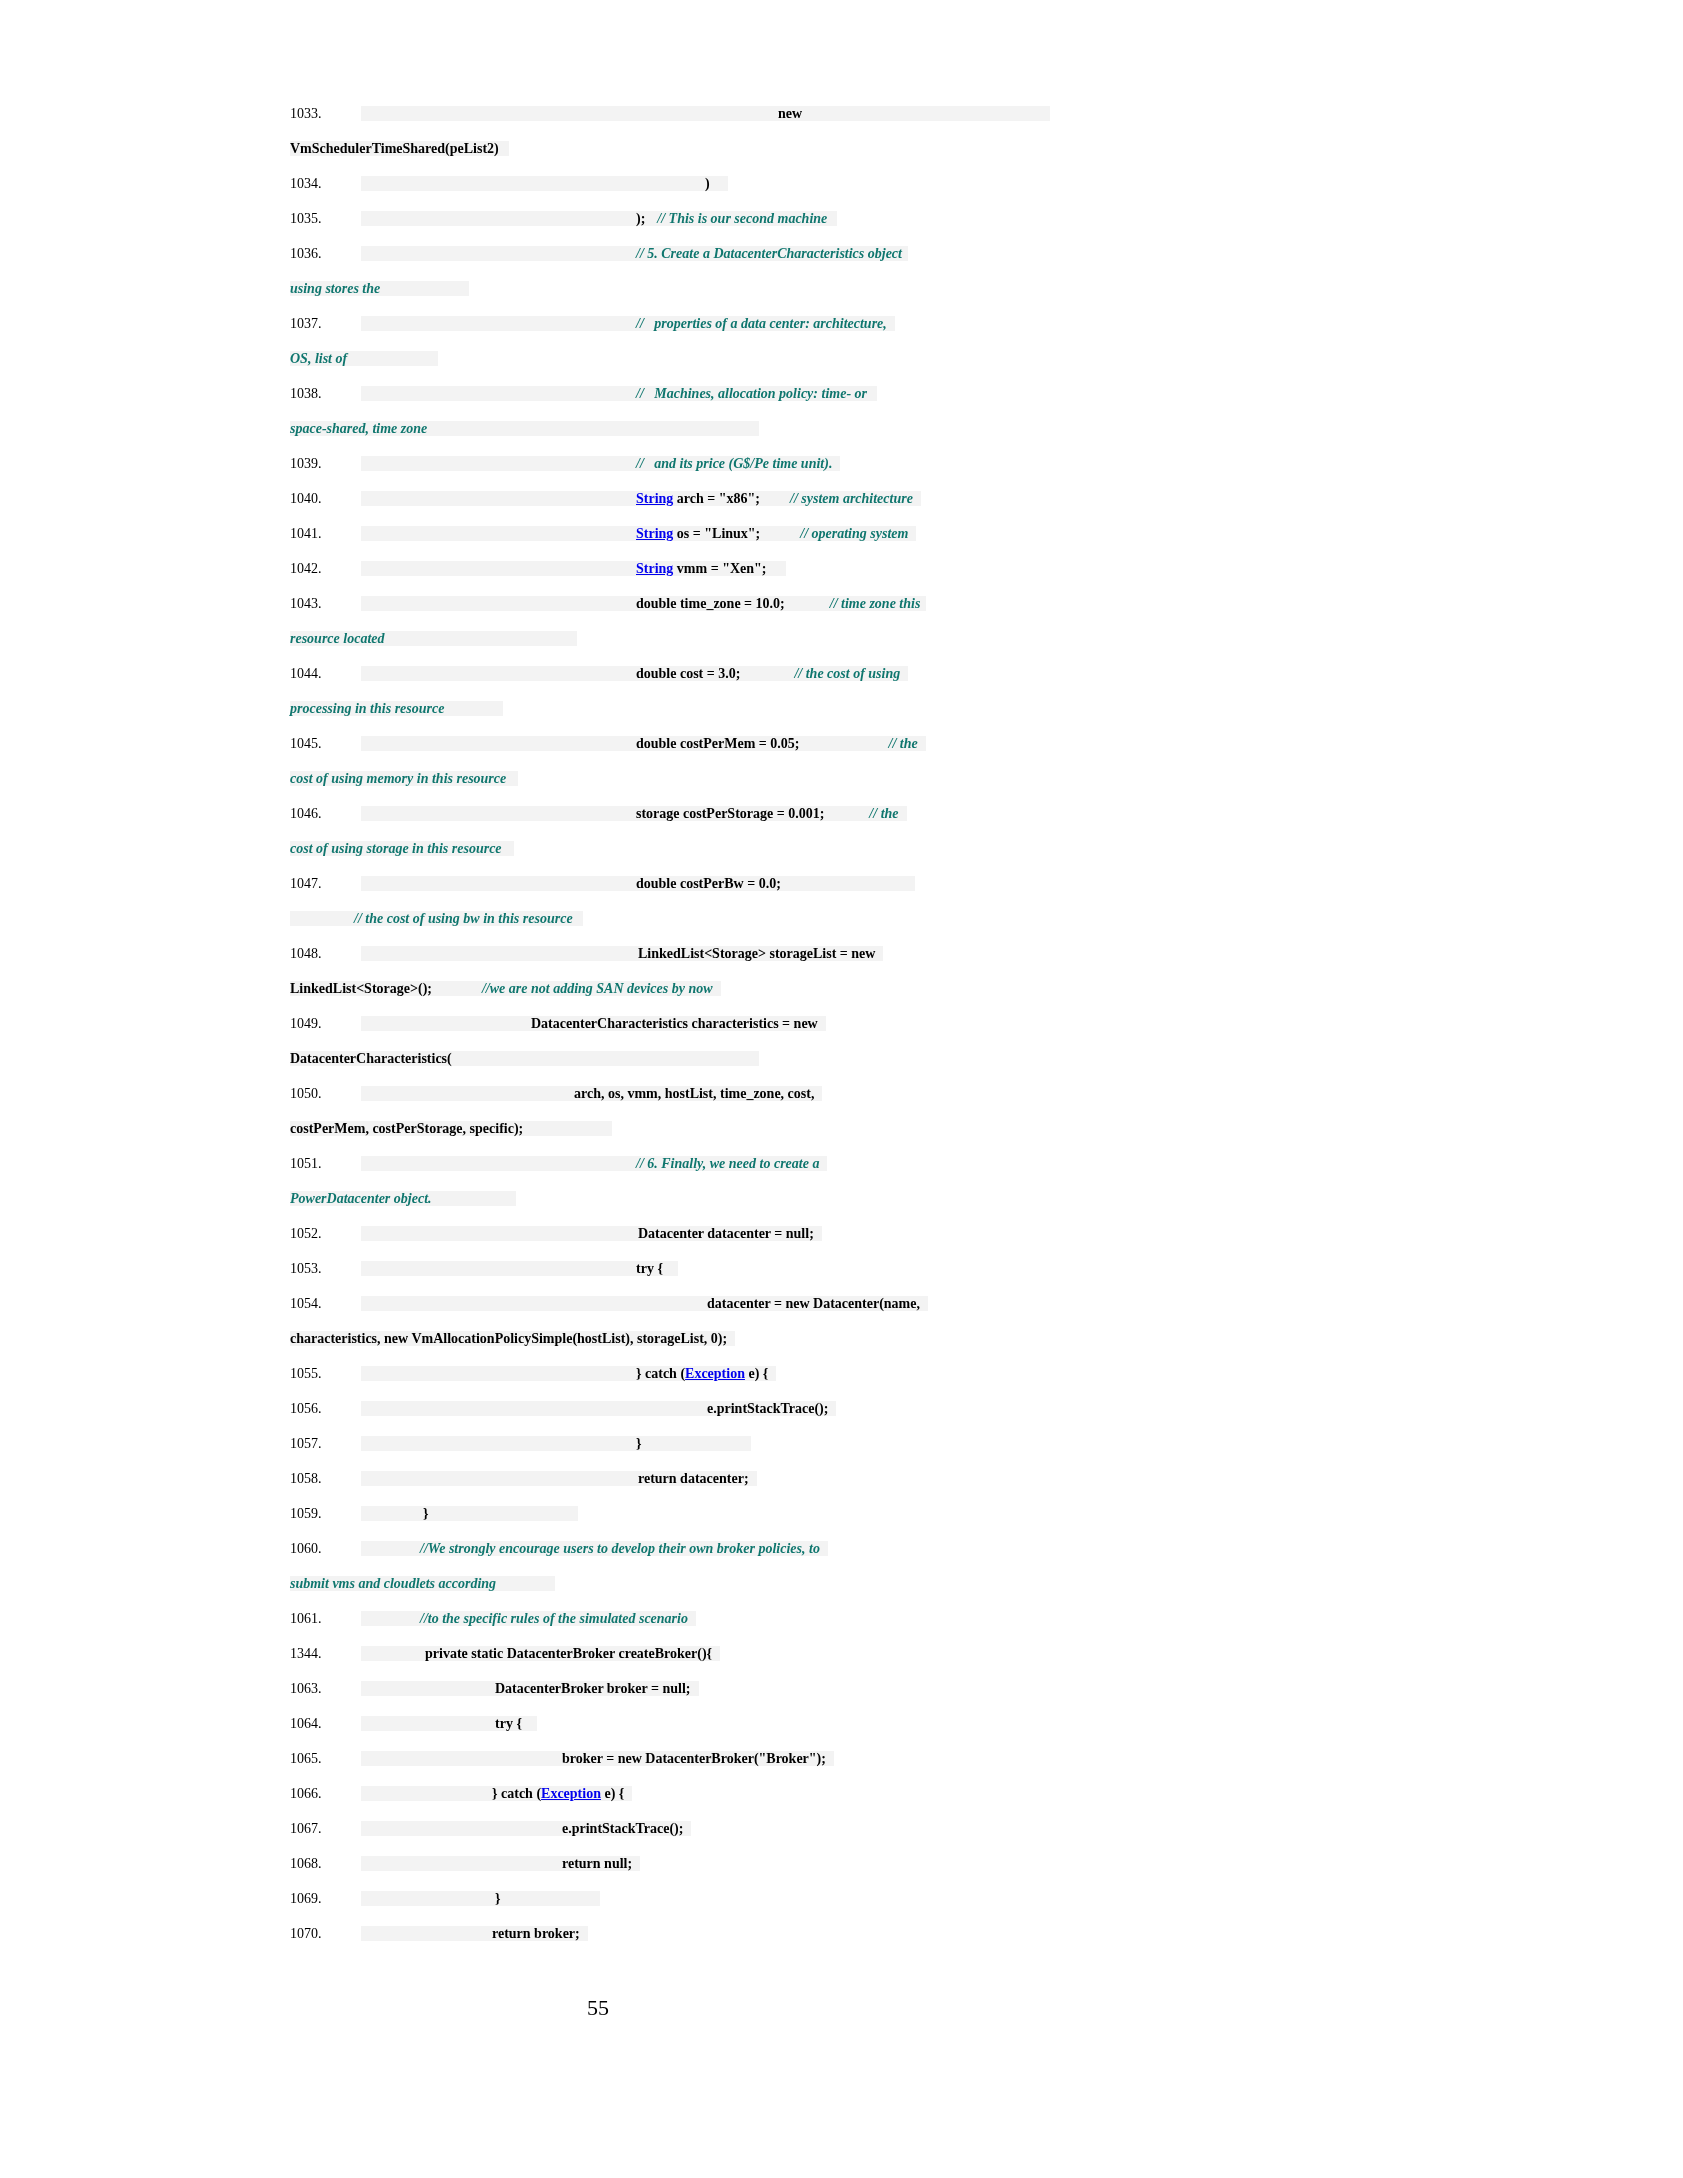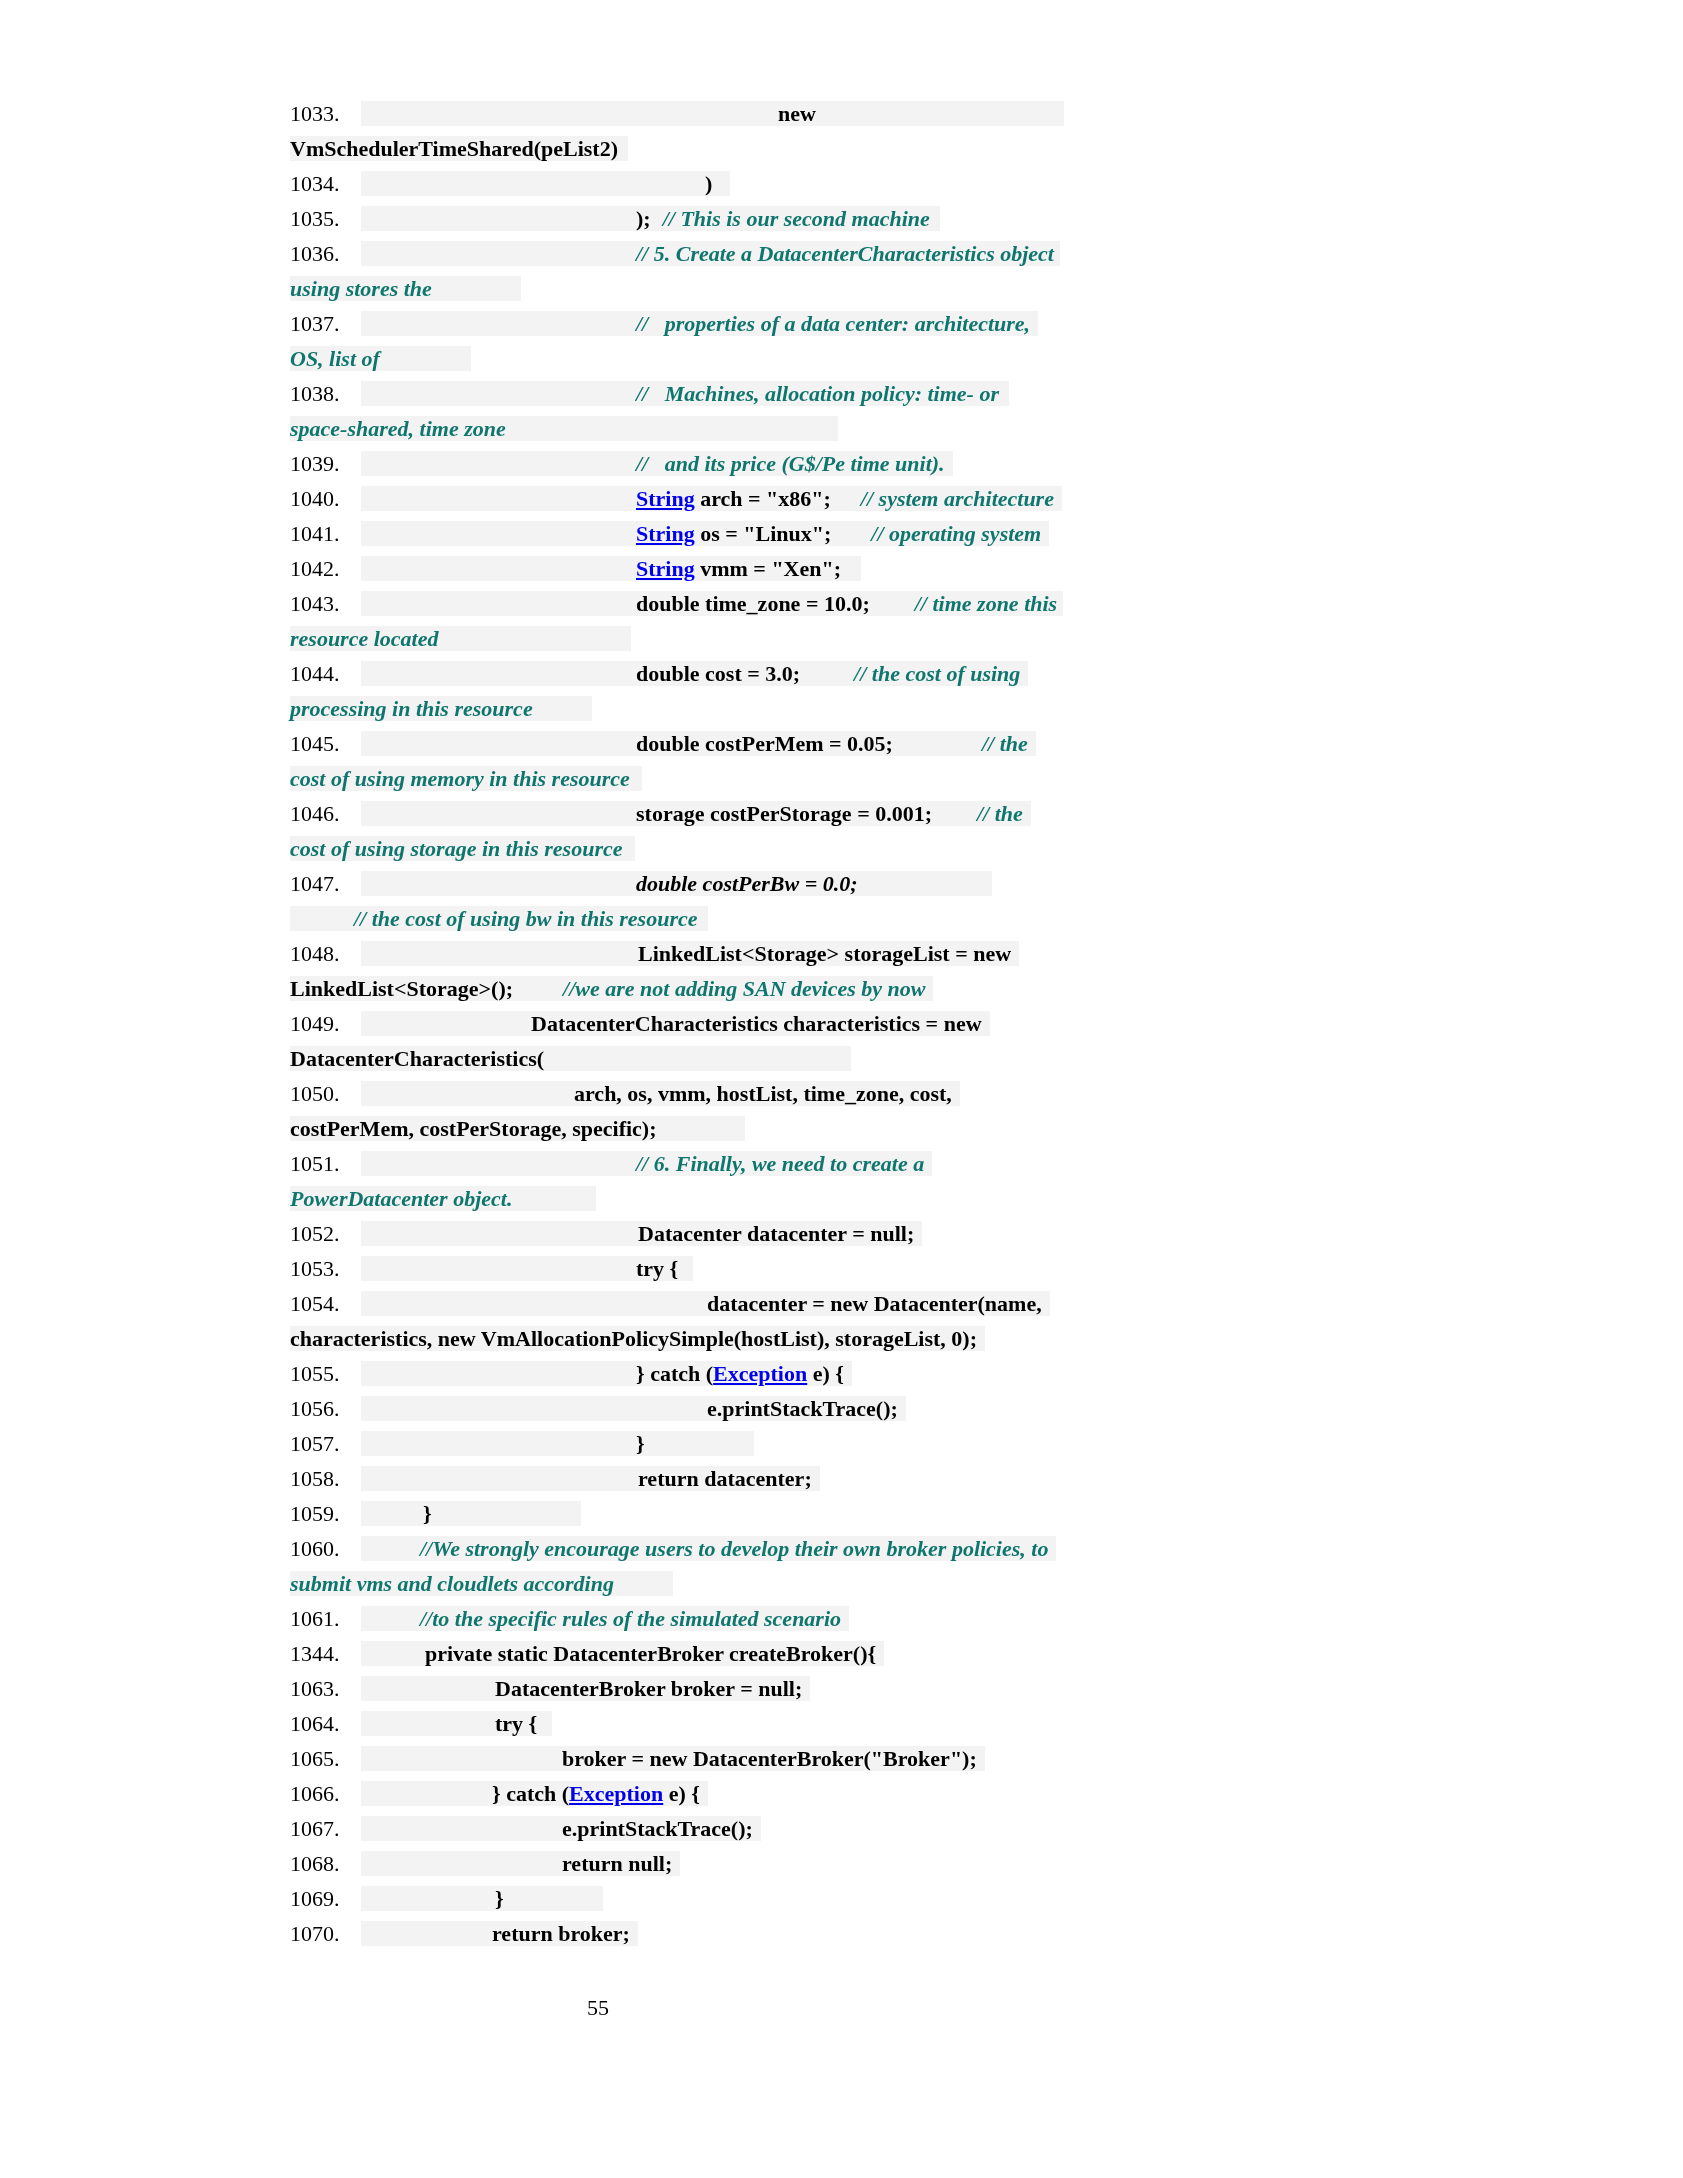--- a/index.html
+++ b/index.html
@@ -16,21 +16,21 @@
     overflow: hidden;
   }
   .page {
     padding-top: 96px;
     padding-left: 290px;
     width: 1393px;
   }
   .row {
     height: 35px;
     line-height: 35px;
-    font-size: 22px;
+    font-size: 14px;
     white-space: pre;
   }
   .num {
     display: inline-block;
     width: 71px;
     font-weight: normal;
     background: #ffffff;
     vertical-align: baseline;
   }
   .hl {
@@ -82,21 +82,21 @@
       <div class="row"><span class="num">1041.</span><span class="hl" style="padding-left: 275px; padding-right: 8px;"><a class="seg-l" href="#">String</a><span class="seg-c"> os = "Linux";</span><span class="gap" style="width: 40px;"></span><span class="seg-m">// operating system</span></span></div>
       <div class="row"><span class="num">1042.</span><span class="hl" style="padding-left: 275px; padding-right: 20px;"><a class="seg-l" href="#">String</a><span class="seg-c"> vmm = "Xen";</span></span></div>
       <div class="row"><span class="num">1043.</span><span class="hl" style="padding-left: 275px; padding-right: 6px;"><span class="seg-c">double time_zone = 10.0;</span><span class="gap" style="width: 45px;"></span><span class="seg-m">// time zone this</span></span></div>
       <div class="row"><span class="hl" style="padding-left: 0px; padding-right: 193px;"><span class="seg-m">resource located</span></span></div>
       <div class="row"><span class="num">1044.</span><span class="hl" style="padding-left: 275px; padding-right: 8px;"><span class="seg-c">double cost = 3.0;</span><span class="gap" style="width: 54px;"></span><span class="seg-m">// the cost of using</span></span></div>
       <div class="row"><span class="hl" style="padding-left: 0px; padding-right: 59px;"><span class="seg-m">processing in this resource</span></span></div>
       <div class="row"><span class="num">1045.</span><span class="hl" style="padding-left: 275px; padding-right: 8px;"><span class="seg-c">double costPerMem = 0.05;</span><span class="gap" style="width: 89px;"></span><span class="seg-m">// the</span></span></div>
       <div class="row"><span class="hl" style="padding-left: 0px; padding-right: 12px;"><span class="seg-m">cost of using memory in this resource</span></span></div>
       <div class="row"><span class="num">1046.</span><span class="hl" style="padding-left: 275px; padding-right: 8px;"><span class="seg-c">storage costPerStorage = 0.001;</span><span class="gap" style="width: 45px;"></span><span class="seg-m">// the</span></span></div>
       <div class="row"><span class="hl" style="padding-left: 0px; padding-right: 12px;"><span class="seg-m">cost of using storage in this resource</span></span></div>
-      <div class="row"><span class="num">1047.</span><span class="hl" style="padding-left: 275px; padding-right: 134px; font-style: italic;"><span class="seg-c">double costPerBw = 0.0;</span></span></div>
+      <div class="row"><span class="num">1047.</span><span class="hl" style="padding-left: 275px; padding-right: 134px;"><span class="seg-c">double costPerBw = 0.0;</span></span></div>
       <div class="row"><span class="hl" style="padding-left: 64px; padding-right: 10px;"><span class="seg-m">// the cost of using bw in this resource</span></span></div>
       <div class="row"><span class="num">1048.</span><span class="hl" style="padding-left: 277px; padding-right: 8px;"><span class="seg-c">LinkedList&lt;Storage&gt; storageList = new</span></span></div>
       <div class="row"><span class="hl" style="padding-left: 0px; padding-right: 8px;"><span class="seg-c">LinkedList&lt;Storage&gt;();</span><span class="gap" style="width: 50px;"></span><span class="seg-m">//we are not adding SAN devices by now</span></span></div>
       <div class="row"><span class="num">1049.</span><span class="hl" style="padding-left: 170px; padding-right: 8px;"><span class="seg-c">DatacenterCharacteristics characteristics = new</span></span></div>
       <div class="row"><span class="hl" style="padding-left: 0px; padding-right: 307px;"><span class="seg-c">DatacenterCharacteristics(</span></span></div>
       <div class="row"><span class="num">1050.</span><span class="hl" style="padding-left: 213px; padding-right: 8px;"><span class="seg-c">arch, os, vmm, hostList, time_zone, cost,</span></span></div>
       <div class="row"><span class="hl" style="padding-left: 0px; padding-right: 89px;"><span class="seg-c">costPerMem, costPerStorage, specific);</span></span></div>
       <div class="row"><span class="num">1051.</span><span class="hl" style="padding-left: 275px; padding-right: 8px;"><span class="seg-m">// 6. Finally, we need to create a</span></span></div>
       <div class="row"><span class="hl" style="padding-left: 0px; padding-right: 84px;"><span class="seg-m">PowerDatacenter object.</span></span></div>
       <div class="row"><span class="num">1052.</span><span class="hl" style="padding-left: 277px; padding-right: 8px;"><span class="seg-c">Datacenter datacenter = null;</span></span></div>

